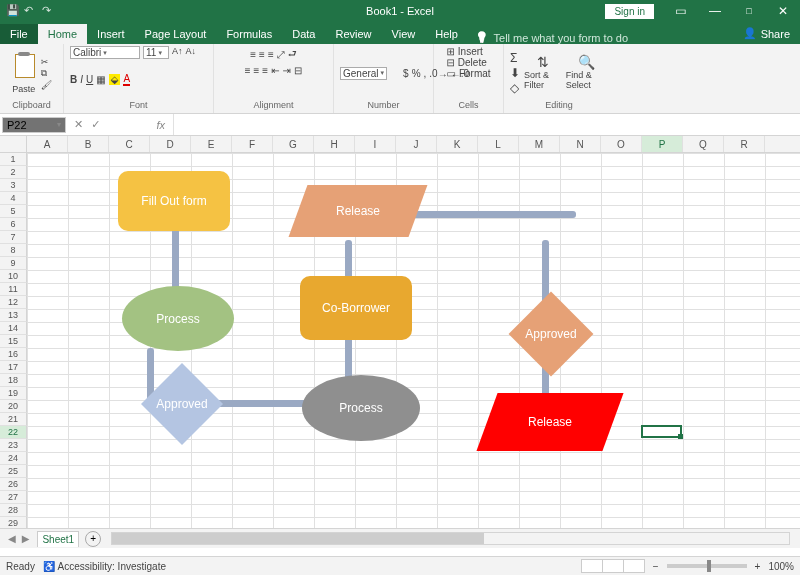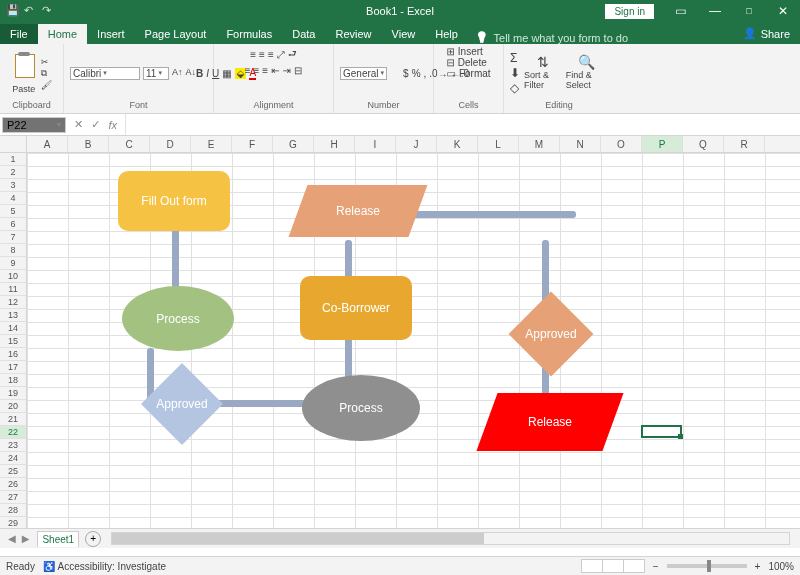--- a/index.html
+++ b/index.html
@@ -40,21 +40,21 @@
   .cond{width:26px; height:26px; background:linear-gradient(#fff,#eee); border:1px solid #ccc; position:relative;}
   .cond::after{content:""; position:absolute; inset:3px; background:repeating-linear-gradient(#f99 0 3px,#9f9 3px 6px,#99f 6px 9px);} 
   .styles-col{display:flex; flex-direction:column; align-items:center; font-size:9px; line-height:1.1;}
   .cells-line{display:flex; align-items:center; gap:3px; font-size:10px;}
 
   
   .formulabar{height:22px; border-bottom:1px solid #d4d4d4; display:flex; align-items:center; font-size:11px;}
   .namebox{width:64px; border:1px solid #ccc; margin:2px 0 2px 2px; padding:1px 4px; background:#737373; display:flex; justify-content:space-between; align-items:center;}
   .namebox::after{content:"▾"; font-size:8px; color:#888;}
   .fx-controls{display:flex; align-items:center; gap:8px; padding:0 8px; color:#888; border-right:1px solid #e1e1e1; height:100%;}
-  .fx{font-style:italic; font-family:Liberation Sans, sans-serif;}
+  .fx{font-style:italic; font-family:Liberation Sans, sans-serif;margin-left:48px;}
   .formula-input{flex:1;}
 
   
   .gridwrap{position:relative; height:392px; background:#fff; overflow:hidden;}
   .col-headers{display:flex; height:17px; border-bottom:1px solid #d4d4d4; background:#f3f3f3; font-size:10px;}
   .corner{width:27px; background:#f3f3f3; border-right:1px solid #d4d4d4;}
   .ch{width:41px; text-align:center; border-right:1px solid #e0e0e0; color:#555; line-height:17px;}
   .ch.active{background:#d6ecd9; color:#217346;}
   .row-headers{position:absolute; left:0; top:17px; width:27px; background:#f3f3f3;}
   .rh{height:13px; border-bottom:1px solid #e0e0e0; border-right:1px solid #d4d4d4; text-align:center; font-size:9px; color:#555; line-height:13px;}
@@ -137,21 +137,21 @@
       <div class="mini-col">
         <span>✂</span>
         <span>⧉</span>
         <span>🖌</span>
       </div>
     </div>
     <div class="group-label">Clipboard</div>
   </div>
 
   <div class="group" style="width:150px">
-    <div class="group-body" style="gap:0; align-items:center; width:100%;">
+    <div class="group-body" style="flex-direction:column; gap:14px; align-items:flex-start; width:100%;">
       <div style="display:flex; gap:3px;">
         <div class="sel" style="width:70px">Calibri</div>
         <div class="sel" style="width:26px">11</div>
         <span style="font-size:9px;">A↑</span>
         <span style="font-size:9px;">A↓</span>
       </div>
       <div class="icon-row">
         <b>B</b>
         <i>I</i>
         <u>U</u>

